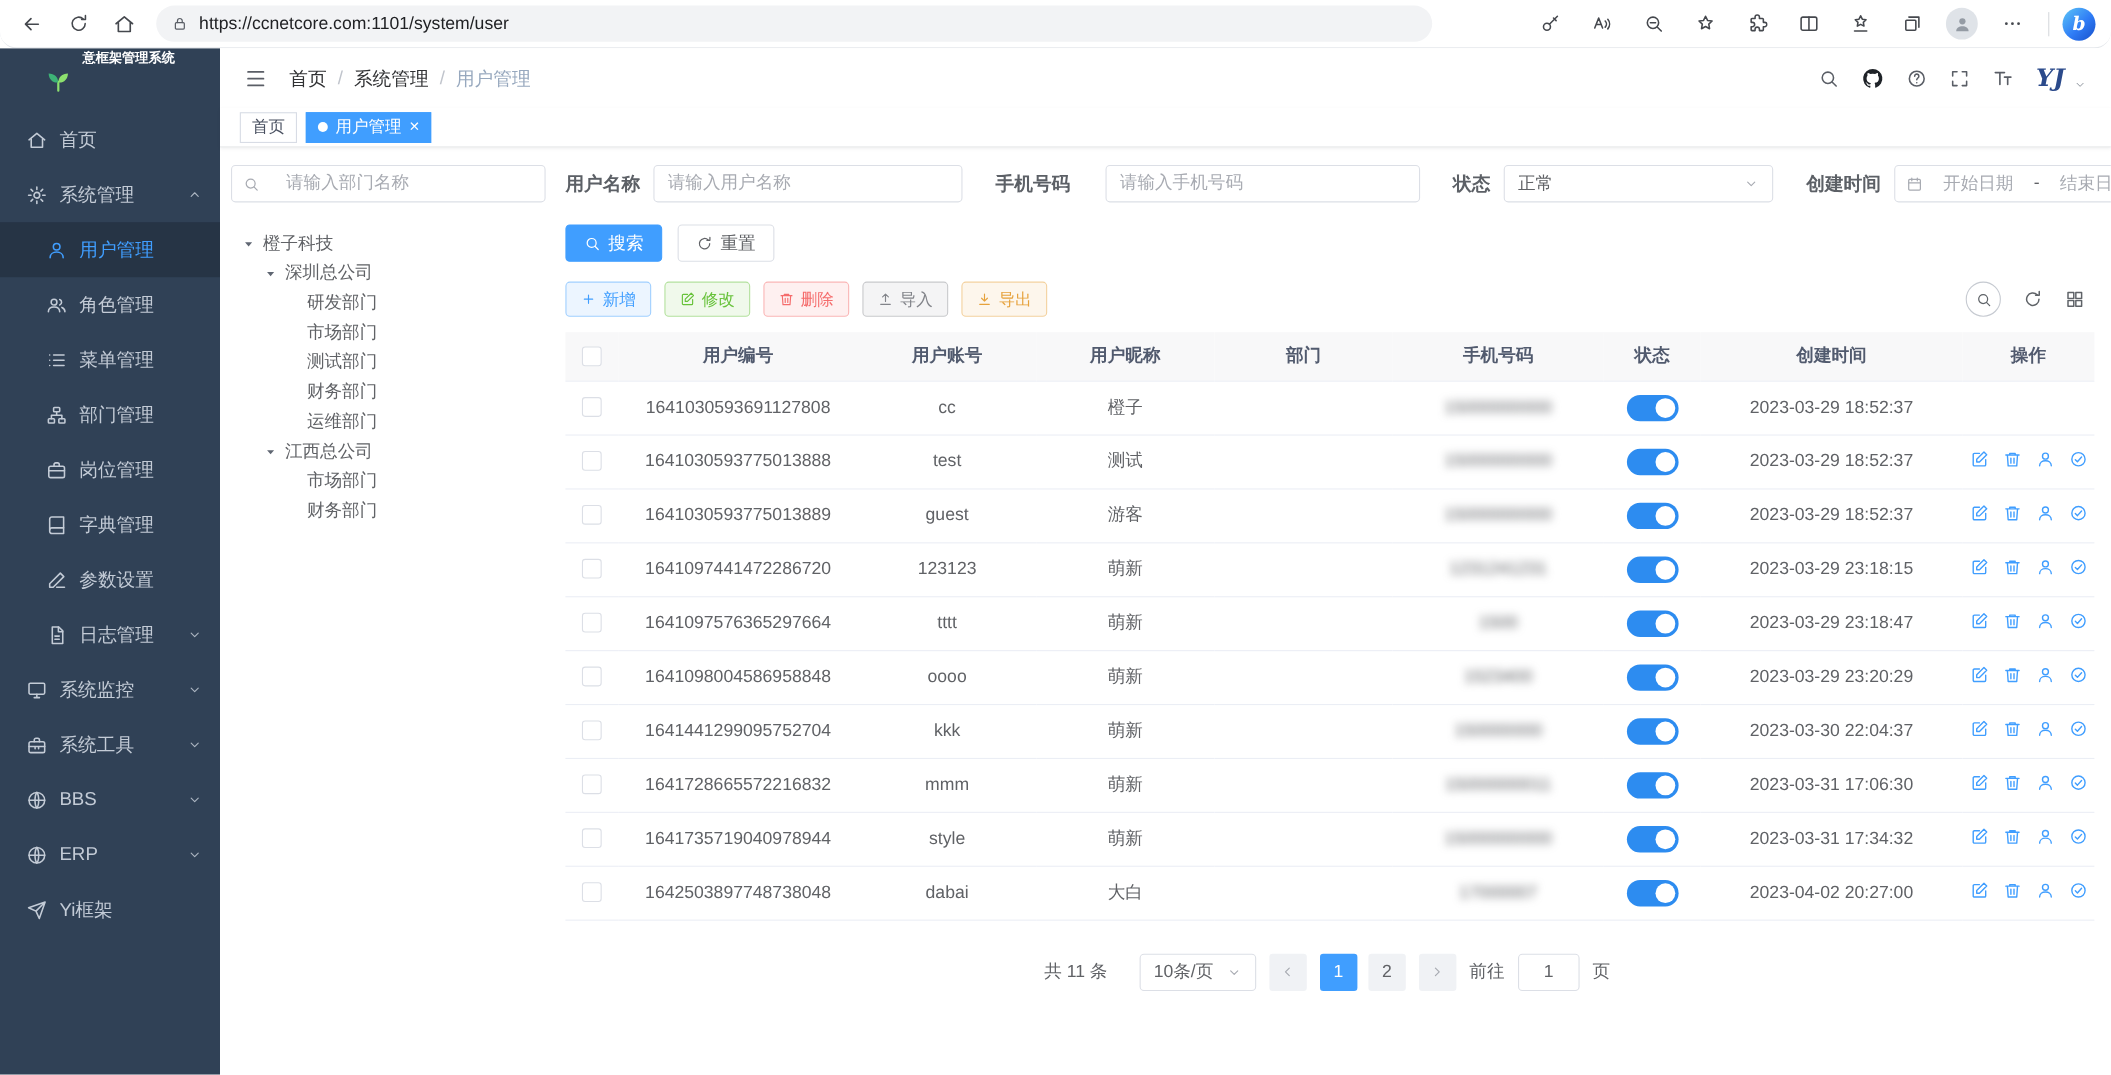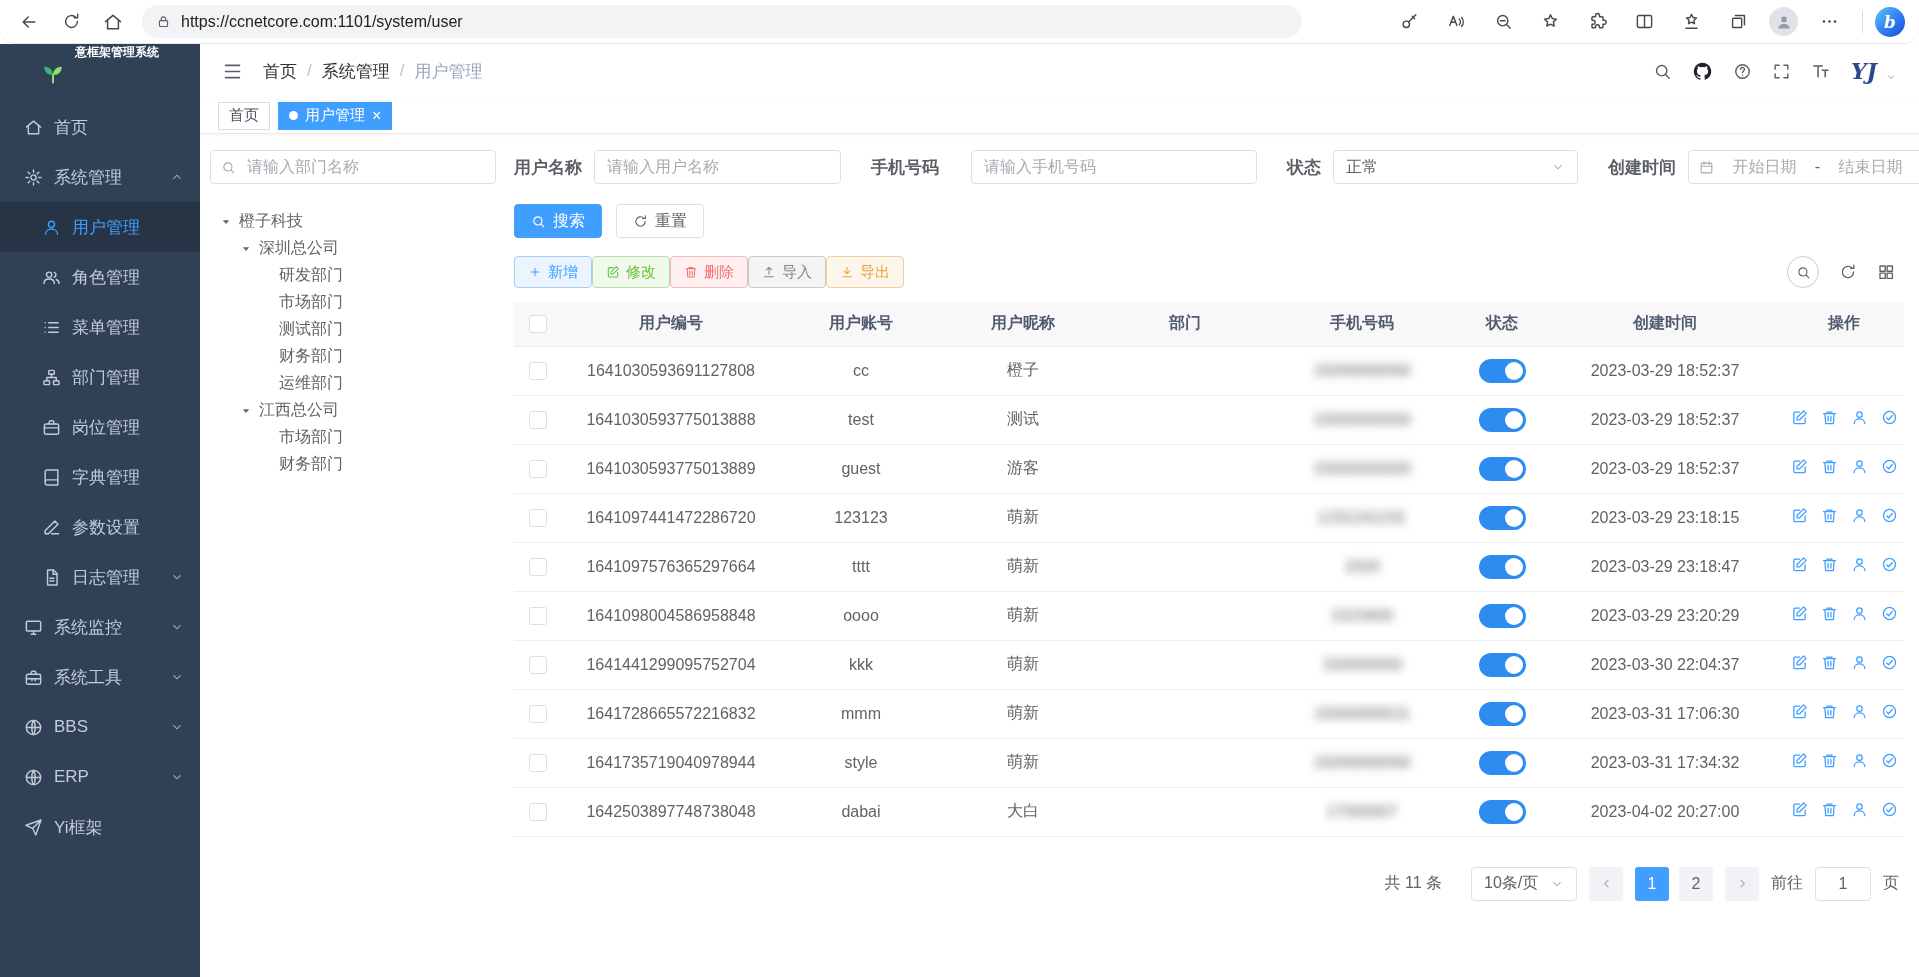--- a/index.html
+++ b/index.html
@@ -45,47 +45,47 @@
 
 .tab-bar{height:36px;display:flex;align-items:center;gap:8px;padding:0 18px;border-bottom:1px solid #e8eaec;box-shadow:0 1px 3px rgba(0,21,41,.06);flex-shrink:0;}
 .tab{height:28px;padding:0 10px;border:1px solid #d8dce5;background:#fff;color:#495060;font-size:15px;display:inline-flex;align-items:center;gap:7px;cursor:pointer;white-space:nowrap;}
 .tab.active{background:#409eff;border-color:#409eff;color:#fff;}
 .tab-dot{width:9px;height:9px;border-radius:50%;background:#fff;}
 .tab-close{font-size:16px;line-height:1;cursor:pointer;}
 
 
 .content{flex:1;display:flex;padding:16px 18px 0 10px;gap:18px;min-height:0;overflow:hidden;}
 .tree-panel{width:286px;flex-shrink:0;}
-.tree-search{height:34px;border:1px solid #dcdfe6;border-radius:4px;display:flex;align-items:center;padding:0 10px;gap:11px;color:#a8abb2;background:#fff;}
+.tree-search{height:34px;border:1px solid #dcdfe6;border-radius:4px;display:flex;align-items:center;padding:0 10px;gap:24px;color:#a8abb2;background:#fff;}
 .tree-search input{border:0;outline:0;flex:1;min-width:0;font-size:16px;color:#606266;font-family:inherit;background:transparent;}
 .tree-search input::placeholder{color:#a8abb2;}
 .dept-tree{margin-top:24px;}
 .tree-node{height:27px;display:flex;align-items:center;gap:6px;font-size:16px;color:#606266;cursor:pointer;}
 .tree-caret{color:#5f6672;display:inline-flex;width:15px;justify-content:center;}
 .tree-caret.hid{visibility:hidden;}
 
 .work-area{flex:1;min-width:0;display:flex;flex-direction:column;}
 .filter-row{display:flex;align-items:center;margin-bottom:20px;}
 .f-group{display:flex;align-items:center;margin-right:30px;}
 .f-label{font-size:17px;font-weight:bold;color:#5c6066;margin-right:12px;white-space:nowrap;}
 .f-input{height:34px;border:1px solid #dcdfe6;border-radius:4px;padding:0 12px;font-size:16px;color:#606266;outline:none;font-family:inherit;}
 .f-input::placeholder{color:#a8abb2;}
-.w-user{width:247px;}
+.w-user{width:281px;}
 .w-phone{width:286px;margin-left:20px;}
 .f-select{width:245px;height:34px;border:1px solid #dcdfe6;border-radius:4px;display:flex;align-items:center;justify-content:space-between;padding:0 12px;font-size:16px;color:#606266;cursor:pointer;background:#fff;}
 .sel-caret{color:#a8abb2;display:inline-flex;}
 .f-date{width:238px;height:34px;border:1px solid #dcdfe6;border-radius:4px;display:flex;align-items:center;padding:0 10px;gap:6px;font-size:16px;color:#a8abb2;background:#fff;cursor:pointer;}
 .f-date .dash{color:#606266;}
 .f-date .ph{flex:1;text-align:center;white-space:nowrap;}
 
 .btn-row{display:flex;align-items:center;gap:14px;margin-bottom:18px;}
 .btn{display:inline-flex;align-items:center;gap:7px;height:34px;padding:0 16px;border-radius:4px;border:1px solid #dcdfe6;background:#fff;color:#606266;font-size:16px;cursor:pointer;font-family:inherit;white-space:nowrap;}
 .btn.primary{background:#409eff;border-color:#409eff;color:#fff;}
 
-.toolbar-row{display:flex;align-items:center;margin-bottom:14px;}
+.toolbar-row{display:flex;align-items:center;gap:12px;margin-bottom:14px;}
 .btn.sm{height:32px;padding:0 13px;font-size:15px;gap:6px;}
 .btn.add{background:#ecf5ff;border-color:#a0cfff;color:#409eff;}
 .btn.edit{background:#f0f9eb;border-color:#b3e19d;color:#67c23a;}
 .btn.del{background:#fef0f0;border-color:#fab6b6;color:#f56c6c;}
 .btn.imp{background:#f4f4f5;border-color:#c8c9cc;color:#82848a;}
 .btn.exp{background:#fdf6ec;border-color:#f3d19e;color:#e6a23c;}
 .toolbar-right{margin-left:auto;display:flex;align-items:center;gap:20px;color:#5f6368;padding-right:6px;}
 .toolbar-right .ico{cursor:pointer;}
 .circle-btn{width:32px;height:32px;border:1px solid #c6cad1;border-radius:50%;display:inline-flex;align-items:center;justify-content:center;cursor:pointer;color:#5f6368;}
 
@@ -93,21 +93,21 @@
 .user-table th{height:44px;background:#f8f8f9;font-size:16px;font-weight:bold;color:#515a6e;text-align:center;border-bottom:1px solid #ebeef5;white-space:nowrap;}
 .user-table td{height:49px;font-size:16px;color:#606266;text-align:center;border-bottom:1px solid #ebeef5;white-space:nowrap;overflow:hidden;}
 .cb{width:18px;height:18px;border:1px solid #dcdfe6;border-radius:3px;display:inline-block;background:#fff;cursor:pointer;vertical-align:middle;}
 .blur{filter:blur(4px);}
 .toggle{position:relative;display:inline-block;width:47px;height:24px;border-radius:12px;background:#c0ccda;vertical-align:middle;cursor:pointer;}
 .toggle.on{background:#2d8cf0;}
 .toggle::after{content:"";position:absolute;top:3px;right:3px;width:18px;height:18px;border-radius:50%;background:#fff;}
 .act{display:inline-flex;gap:13px;color:#409eff;}
 .act .ico{cursor:pointer;}
 
-.pagination{display:flex;align-items:center;justify-content:flex-end;gap:12px;margin-top:30px;font-size:16px;color:#606266;padding-right:2px;}
+.pagination{display:flex;align-items:center;justify-content:center;gap:12px;margin-top:30px;font-size:16px;color:#606266;padding-right:2px;}
 .page-size{width:106px;height:34px;border:1px solid #dcdfe6;border-radius:4px;display:flex;align-items:center;justify-content:space-between;padding:0 12px;cursor:pointer;background:#fff;margin-left:17px;}
 .pages{display:inline-flex;gap:10px;}
 .page-btn{min-width:34px;height:34px;padding:0 4px;border-radius:3px;background:#f0f2f5;display:inline-flex;align-items:center;justify-content:center;cursor:pointer;color:#606266;font-size:16px;}
 .page-btn.active{background:#409eff;color:#fff;}
 .page-btn.nav{color:#a8abb2;}
 .goto-input{width:56px;height:34px;border:1px solid #dcdfe6;border-radius:4px;text-align:center;font-size:16px;color:#606266;outline:none;font-family:inherit;background:#fff;}
 </style>
 </head>
 <body>
 

